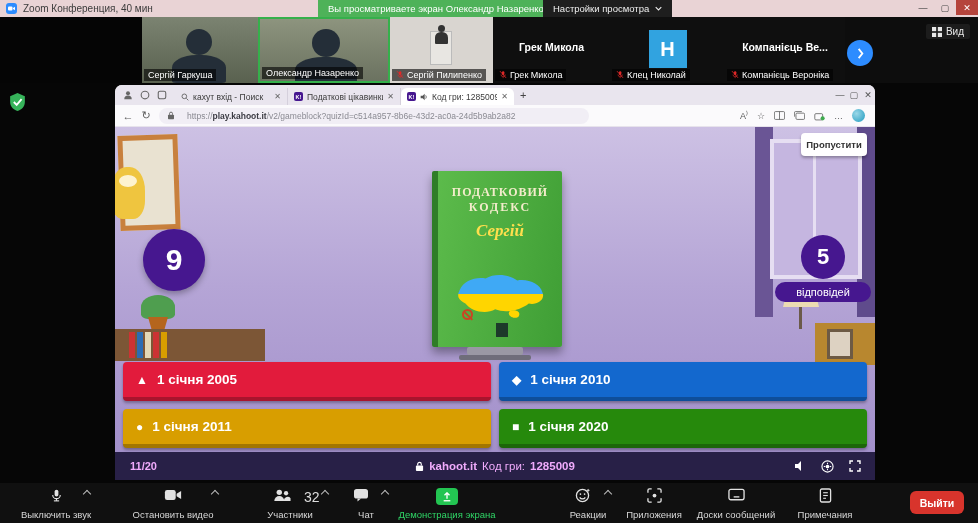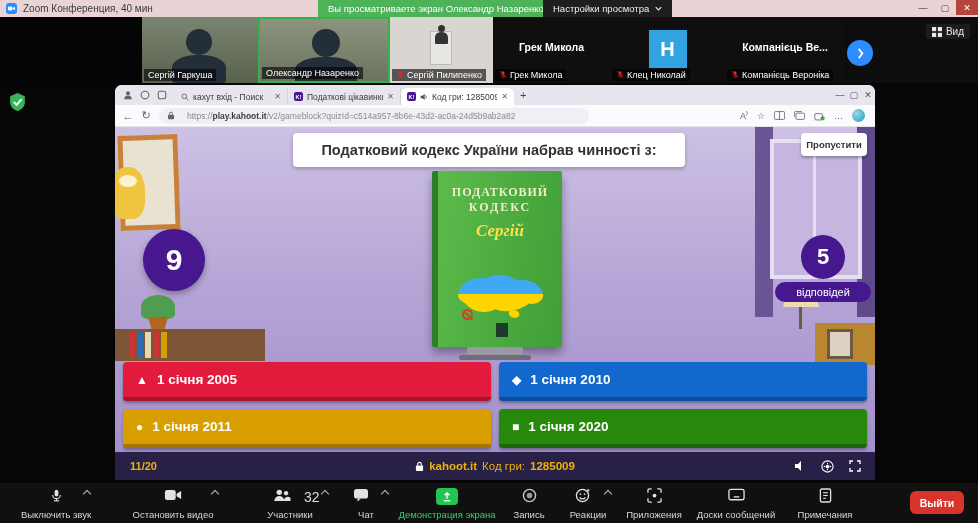--- a/index.html
+++ b/index.html
@@ -88,21 +88,21 @@
   .nosign::after{content:"";position:absolute;left:-1px;top:3.5px;width:11px;height:2px;background:#c42;transform:rotate(45deg)}
   .publogo{position:absolute;left:58px;top:152px;width:12px;height:14px;background:#1d3a2a}
   .stand{left:352px;top:220px;width:56px;height:8px;background:#9a98a4;border-radius:2px}
   .standbase{left:344px;top:228px;width:72px;height:5px;background:#6f6d7a;border-radius:2px}
 
   
   .ans{position:absolute;width:368px;height:39px;border-radius:4px;border-bottom:4px solid rgba(0,0,0,.25);color:#fff;display:flex;align-items:center;gap:9px;padding-left:13px;font-weight:bold;font-size:13.5px;box-shadow:0 2px 3px rgba(0,0,0,.3)}
   .ans .sym{font-size:12px}
 
   
-  .kfooter{left:0;top:325px;width:760px;height:28px;background:#282047;color:#eab308;display:flex;align-items:center}
+  .kfooter{left:0;top:325px;width:760px;height:28px;background:#282047;color:#f0abfc;display:flex;align-items:center}
   .kf-prog{font-weight:bold;font-size:11px;margin-left:15px}
   .kf-center{position:absolute;left:0;width:100%;text-align:center;font-size:11.5px;display:flex;align-items:center;justify-content:center;gap:5px}
   .kf-icons{margin-left:auto;display:flex;align-items:center;gap:15px;padding-right:14px}
 
   
   #zoombar{left:0;top:483px;width:978px;height:40px;background:#101010}
   .zitem{position:absolute;top:0;height:40px;display:flex;flex-direction:column;align-items:center;justify-content:space-between;padding:5px 0 3px}
   .zlabel{font-size:9.5px;color:#d8d8d8;white-space:nowrap}
   .zlabel.green{color:#2fd566}
   .chev{width:6px;height:6px;border-left:1.5px solid #bbb;border-top:1.5px solid #bbb;transform:rotate(45deg);position:absolute;top:8px}
@@ -320,21 +320,20 @@
       <div class="dec d-toyface"></div>
       <div class="dec d-plant"></div>
       <div class="dec d-pot"></div>
       <div class="dec d-shelf"></div>
       <div class="dec d-spine" style="left:14px;background:#c33"></div>
       <div class="dec d-spine" style="left:22px;background:#2b6cb3"></div>
       <div class="dec d-spine" style="left:30px;background:#e3d8b5"></div>
       <div class="dec d-spine" style="left:38px;background:#c33"></div>
       <div class="dec d-spine" style="left:46px;background:#d89e00"></div>
 
-      <div class="abs qbox">Податковий кодекс України набрав чинності з:</div>
       <div class="abs skip">Пропустити</div>
       <div class="abs timer">9</div>
       <div class="abs cnt-circle">5</div>
       <div class="abs cnt-pill">відповідей</div>
 
       <div class="abs book">
         <div class="bt1">ПОДАТКОВИЙ</div>
         <div class="bt2">КОДЕКС</div>
         <div class="bt3">Сергій</div>
         <svg class="map" width="96" height="58" viewBox="0 0 100 60">
@@ -452,27 +451,20 @@
   <div class="zitem" style="left:393px;width:108px">
     <span class="sharebtn">
       <svg width="10" height="10" viewBox="0 0 12 12">
           <path d="M6 1 L6 8 M3 4 L6 1 L9 4" stroke="#fff" stroke-width="1.6" fill="none"></path>
           <path d="M2 10.5 H10" stroke="#fff" stroke-width="1.6"></path>
         </svg>
     </span>
     <span class="zlabel green">Демонстрация экрана</span>
   </div>
 
-  <div class="zitem" style="left:503px;width:52px">
-    <svg width="15" height="15" viewBox="0 0 16 16">
-        <circle cx="8" cy="8" r="6.5" stroke="#c9c9c9" fill="none" stroke-width="1.5"></circle>
-        <circle cx="8" cy="8" r="3" fill="#9a9a9a"></circle>
-      </svg>
-    <span class="zlabel">Запись</span>
-  </div>
 
   <div class="zitem" style="left:557px;width:62px">
     <svg width="15" height="15" viewBox="0 0 16 16" style="margin-left:-12px">
         <circle cx="8" cy="8" r="6.5" stroke="#e2e2e2" fill="none" stroke-width="1.4"></circle>
         <circle cx="5.8" cy="6.5" r="0.9" fill="#e2e2e2"></circle>
         <circle cx="10.2" cy="6.5" r="0.9" fill="#e2e2e2"></circle>
         <path d="M5 10 a3.5 3.5 0 0 0 6 0" stroke="#e2e2e2" fill="none" stroke-width="1.3"></path>
         <line x1="14" y1="1" x2="14" y2="4" stroke="#e2e2e2"></line>
         <line x1="12.5" y1="2.5" x2="15.5" y2="2.5" stroke="#e2e2e2"></line>
       </svg>

